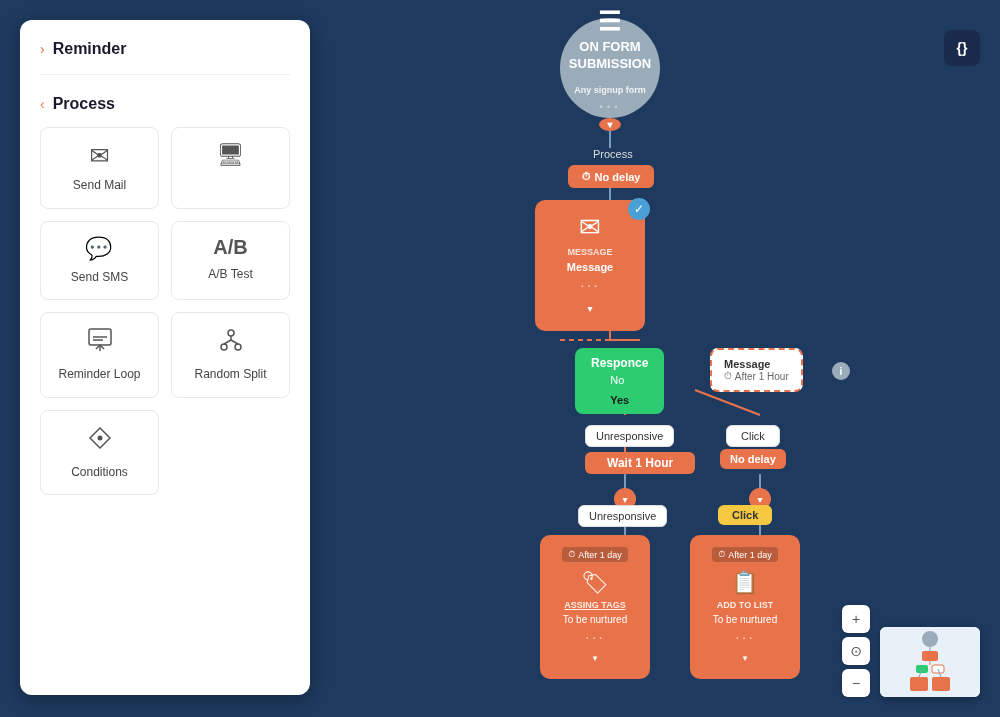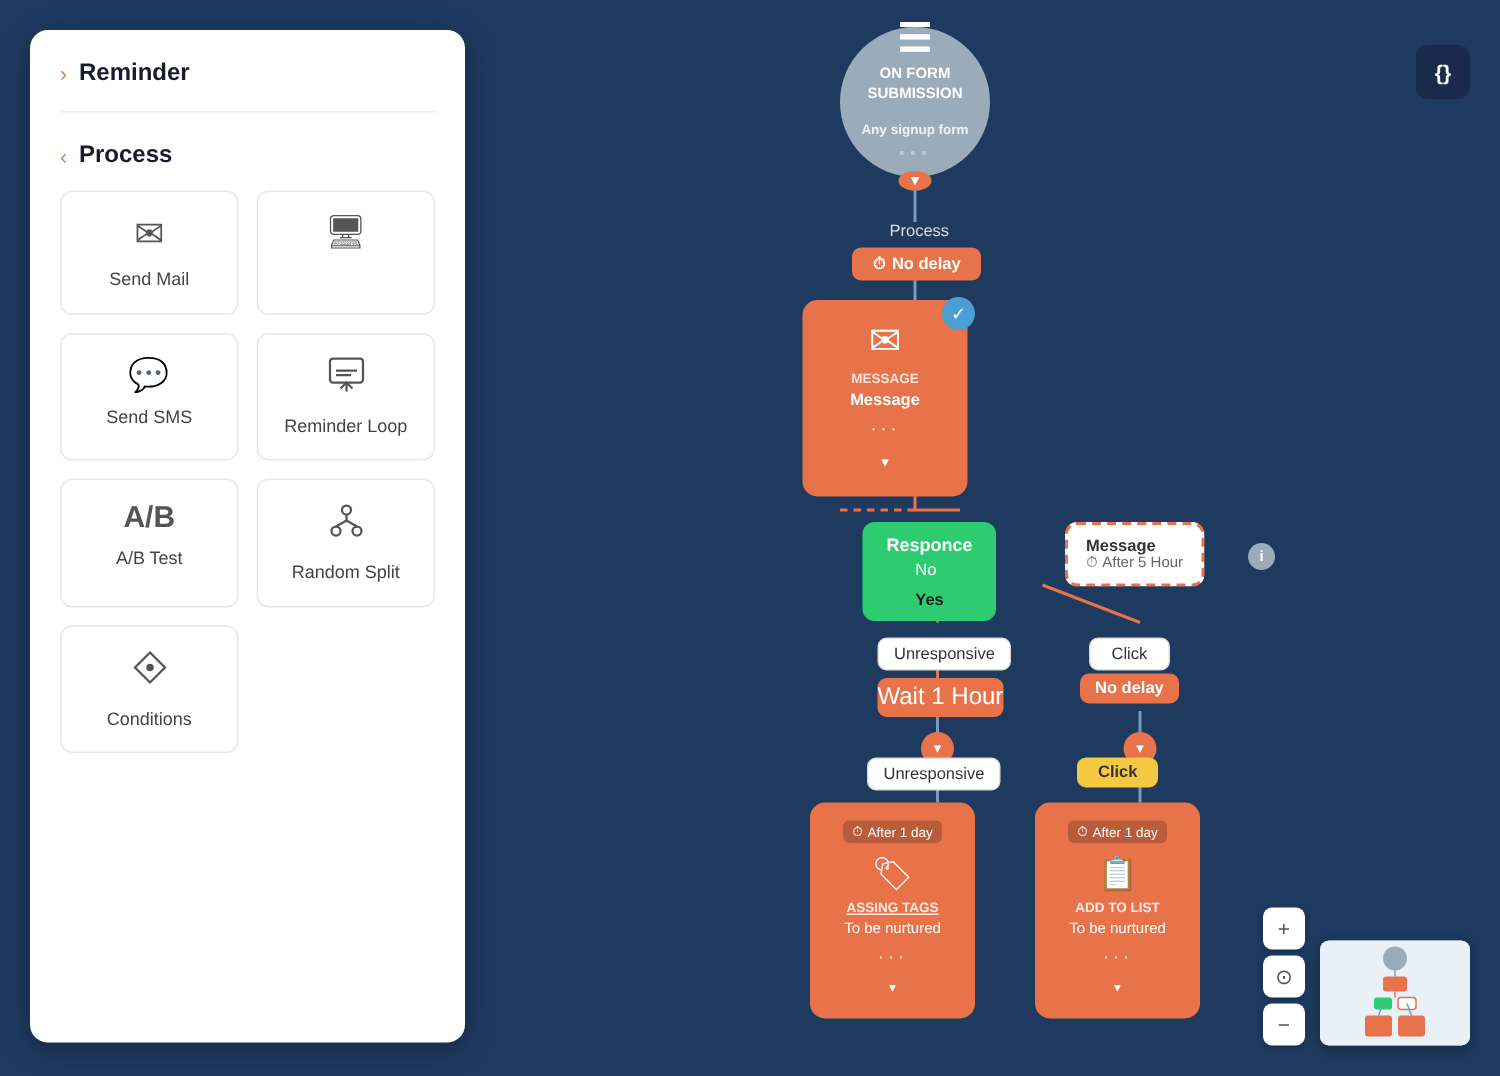--- a/index.html
+++ b/index.html
@@ -295,24 +295,24 @@
       color: #fff;
       font-weight: 600;
     }
 
     .node-wait {
       position: absolute;
       top: 452px;
       left: 255px;
       background: #e8734a;
       border-radius: 6px;
-      padding: 4px 0;
-      font-size: 16px;
-      color: #fff;
-      font-weight: 400;
+      padding: 4px 22px;
+      font-size: 12px;
+      color: #fff;
+      font-weight: 700;
     }
 
     
     .node-unresponsive2 {
       position: absolute;
       top: 505px;
       left: 248px;
       background: #fff;
       border: 1px solid #ddd;
       border-radius: 6px;
@@ -472,40 +472,40 @@
 
       <div class="process-item">
         <span class="icon" style="font-size:22px; color:#555;">🖥</span>
       </div>
 
       <div class="process-item">
         <span class="icon" style="font-size:22px; color:#555;">💬</span>
         <span class="label">Send SMS</span>
       </div>
 
+
+      <div class="process-item">
+        <span class="icon" style="font-size:20px; font-weight:700; color:#555;">A/B</span>
+        <span class="label">A/B Test</span>
+      </div>
 
       <div class="process-item">
         <span class="icon" style="font-size:22px; color:#555;">
           <svg width="26" height="26" viewBox="0 0 26 26" fill="none">
             <rect x="2" y="2" width="22" height="16" rx="2" stroke="#555" stroke-width="1.5" fill="none"></rect>
             <path d="M9 22 L13 18 L17 22" stroke="#555" stroke-width="1.5" fill="none"></path>
             <path d="M13 18 L13 24" stroke="#555" stroke-width="1.5"></path>
             <path d="M6 10 L20 10" stroke="#555" stroke-width="1.5"></path>
             <path d="M6 13 L16 13" stroke="#555" stroke-width="1.5"></path>
           </svg>
         </span>
         <span class="label">Reminder Loop</span>
       </div>
 
       <div class="process-item">
-        <span class="icon" style="font-size:20px; font-weight:700; color:#555;">A/B</span>
-        <span class="label">A/B Test</span>
-      </div>
-
-      <div class="process-item">
         <span class="icon" style="font-size:22px; color:#555;">
           <svg width="26" height="26" viewBox="0 0 26 26" fill="none">
             <circle cx="13" cy="6" r="3" stroke="#555" stroke-width="1.5" fill="none"></circle>
             <circle cx="6" cy="20" r="3" stroke="#555" stroke-width="1.5" fill="none"></circle>
             <circle cx="20" cy="20" r="3" stroke="#555" stroke-width="1.5" fill="none"></circle>
             <path d="M13 9 L13 13 L6 17" stroke="#555" stroke-width="1.5" fill="none"></path>
             <path d="M13 13 L20 17" stroke="#555" stroke-width="1.5" fill="none"></path>
           </svg>
         </span>
         <span class="label">Random Split</span>
@@ -552,21 +552,21 @@
 
     <line x1="430" y1="474" x2="430" y2="495" stroke="#7a9bbf" stroke-width="2"></line>
 
     <line x1="295" y1="520" x2="295" y2="535" stroke="#7a9bbf" stroke-width="2"></line>
 
     <line x1="430" y1="520" x2="430" y2="535" stroke="#7a9bbf" stroke-width="2"></line>
   </svg>
 
   <div class="node-trigger">
     <span style="font-size:26px;">☰</span>
-    <div style="font-size:10px; font-weight:700; line-height:1.3;">
+    <div style="font-size:13px; font-weight:700; line-height:1.3;">
       <div>ON FORM</div>
       <div>SUBMISSION</div>
     </div>
     <div style="font-size:9px; color:rgba(255,255,255,0.85);margin-top:12px;">Any signup form</div>
     <div class="dots-btn">···</div>
     <div class="chev-circle">▾</div>
   </div>
 
   <div class="process-label">Process</div>
 
@@ -590,21 +590,21 @@
     <div class="response-options">
       <span class="response-no">No</span>
       <span class="response-yes">Yes</span>
     </div>
   </div>
 
   <div class="node-msg-after">
     <div class="title">Message</div>
     <div class="sub">
       <span>⏱</span>
-      <span>After 5 Hour</span>
+      <span>After 1 Hour</span>
     </div>
   </div>
 
   <div class="info-badge">i</div>
 
   <div class="node-unresponsive-label">Unresponsive</div>
   <div class="node-wait">Wait 1 Hour</div>
 
   <div class="node-click-label">
     <div class="node-click-top">Click</div>

